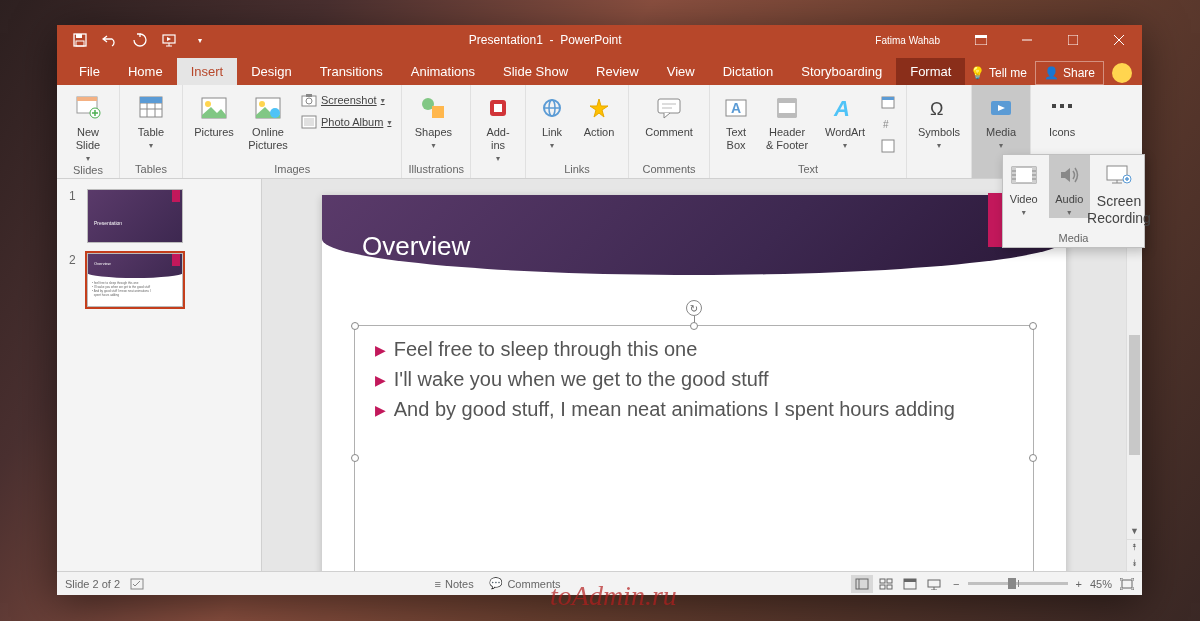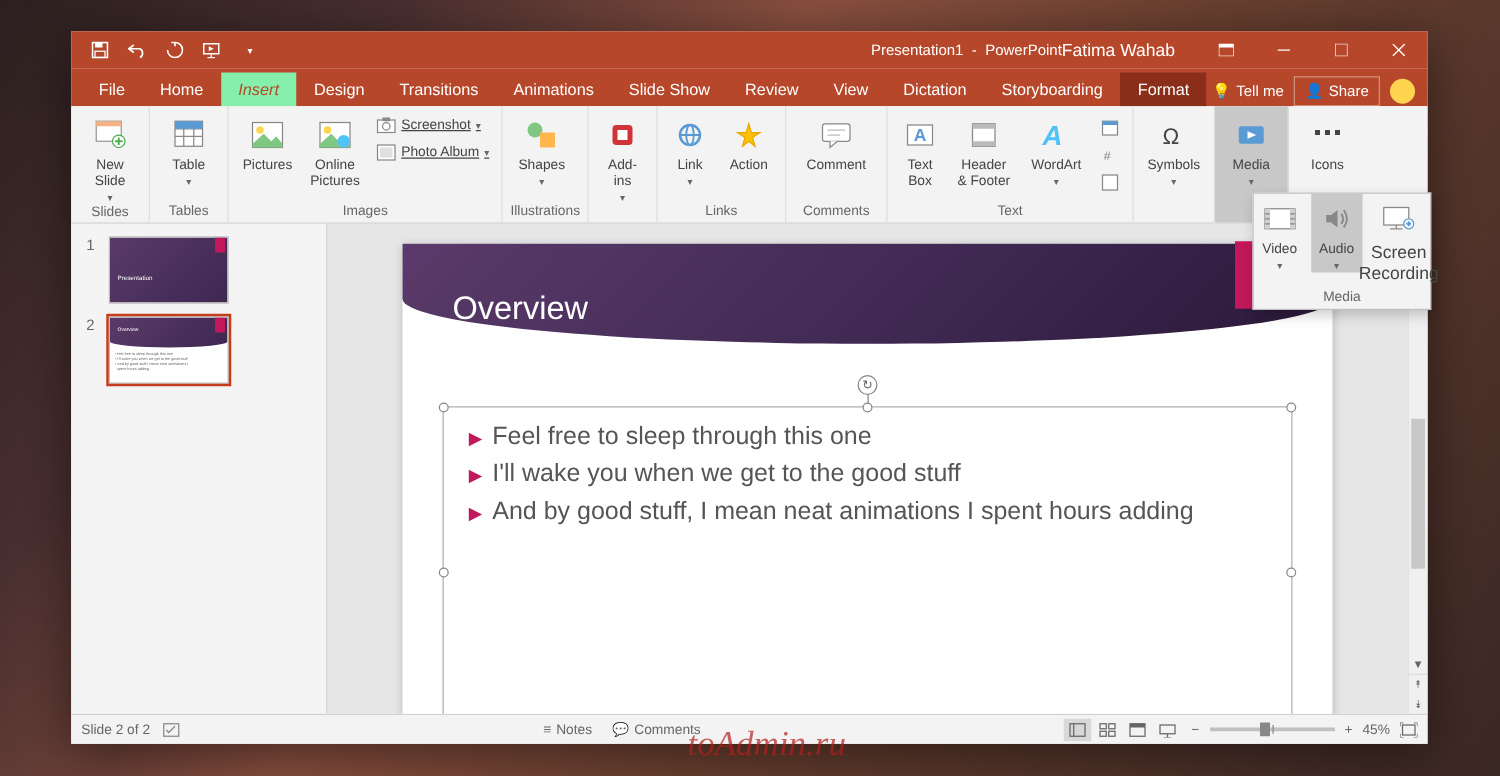--- a/index.html
+++ b/index.html
@@ -2,28 +2,28 @@
 <html><head>
 <meta charset="utf-8">
 <style>
 * { margin:0; padding:0; box-sizing:border-box; font-family:"Segoe UI",Arial,sans-serif; }
 body { width:1200px; height:621px; background:linear-gradient(135deg,#8b4a3a 0%,#5a3530 50%,#3d2828 100%); overflow:hidden; position:relative; }
 .wallpaper-poly { position:absolute; inset:0; background:linear-gradient(125deg,#2d2020 0%,#4a3030 20%,#8b5040 40%,#6a4030 60%,#3a2825 100%); }
 .window { position:absolute; left:57px; top:25px; width:1085px; height:570px; background:#fff; box-shadow:0 8px 40px rgba(0,0,0,0.5); display:flex; flex-direction:column; }
 .titlebar { height:30px; background:#b7472a; display:flex; align-items:center; color:#fff; font-size:12px; }
 .qat { display:flex; gap:0; padding-left:8px; }
 .qat-btn { width:30px; height:30px; display:flex; align-items:center; justify-content:center; cursor:pointer; color:#fff; }
-.title-text { flex:1; text-align:right; font-size:12px; }
+.title-text { flex:1; text-align:center; font-size:12px; }
 .user-area { display:flex; align-items:center; gap:10px; padding-right:0; }
-.user-name { font-size:14px; padding-right:8px; }
+.user-name { font-size:10px; padding-right:8px; }
 .winctl { display:flex; }
 .winctl-btn { width:46px; height:30px; display:flex; align-items:center; justify-content:center; cursor:pointer; color:#fff; font-size:12px; }
 .ribbon-tabs { height:30px; background:#b7472a; display:flex; align-items:flex-end; padding-left:8px; }
 .tab { padding:6px 14px; color:#fff; font-size:13px; cursor:pointer; }
-.tab.active { background:#86efac; color:#b7472a;font-style:italic; }
+.tab.active { background:#e5e5e5; color:#b7472a; }
 .tab.contextual { background:#8a2e1a; }
 .ribbon-right { margin-left:auto; display:flex; align-items:center; gap:8px; padding-right:10px; color:#fff; font-size:12px; }
 .tellme { display:flex; align-items:center; gap:4px; }
 .share-btn { display:flex; align-items:center; gap:4px; padding:4px 8px; border:1px solid rgba(255,255,255,0.4); }
 .smiley { width:20px; height:20px; background:#ffd54f; border-radius:50%; position:relative; }
 .ribbon-body { height:94px; background:#f3f3f3; border-bottom:1px solid #d0d0d0; display:flex; position:relative; }
 .group { display:flex; flex-direction:column; padding:3px 6px 0 6px; border-right:1px solid #e0e0e0; height:100%; }
 .group-controls { flex:1; display:flex; align-items:flex-start; gap:4px; }
 .group-label { text-align:center; font-size:11px; color:#666; padding-bottom:3px; }
 .big-btn { display:flex; flex-direction:column; align-items:center; justify-content:flex-start; width:50px; padding-top:4px; cursor:pointer; font-size:11px; color:#444; text-align:center; line-height:1.2; gap:2px; }

